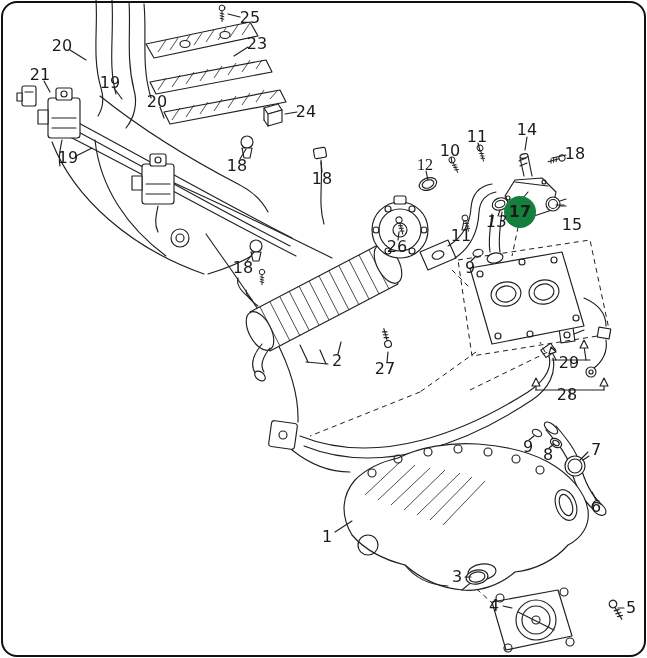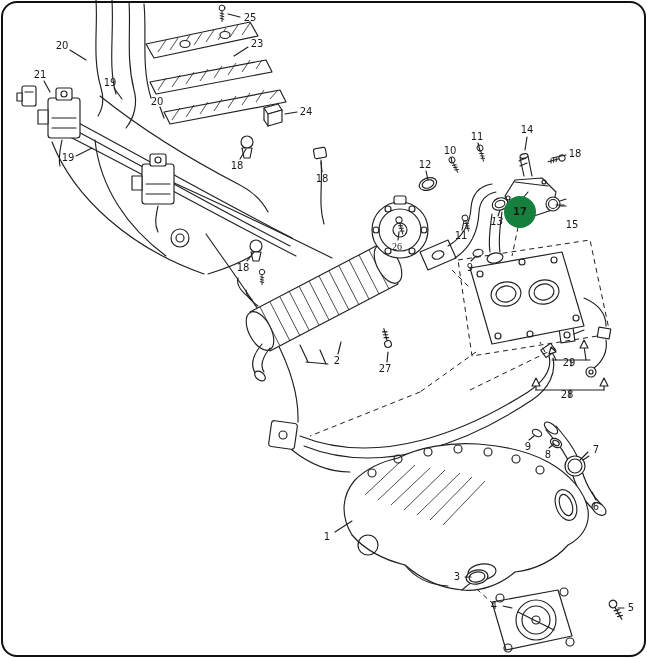--- a/index.html
+++ b/index.html
@@ -8,21 +8,21 @@
     background:#ffffff;font-family:"DejaVu Sans",sans-serif;
   }
   .frame{
     position:absolute;inset:1px;border:2px solid #111;border-radius:16px;
     pointer-events:none;z-index:5;
   }
   #drawing{position:absolute;left:0;top:0;z-index:1;}
   #callout-layer{position:absolute;left:0;top:0;width:647px;height:658px;z-index:3;}
   .callout{
     position:absolute;transform:translate(-50%,-50%);
-    font-size:10px;font-weight:500;color:#1a1a1a;line-height:1;
+    font-size:16px;font-weight:500;color:#1a1a1a;line-height:1;
     user-select:none;cursor:pointer;white-space:nowrap;
   }
   .callout.highlighted{
     width:32px;height:32px;border-radius:50%;
     display:flex;align-items:center;justify-content:center;font-weight:600;
   }
   svg .ln{stroke:#202020;fill:none;stroke-width:1.15;stroke-linecap:round;stroke-linejoin:round;}
   svg .wh{stroke:#202020;fill:#ffffff;stroke-width:1.15;stroke-linejoin:round;}
   svg .dash{stroke:#202020;fill:none;stroke-width:1;stroke-dasharray:5 4;}
   svg .thin{stroke:#202020;fill:none;stroke-width:0.8;}
@@ -404,30 +404,30 @@
     <div class="callout" style="left: 257px; top: 44px;">23</div>
     <div class="callout" style="left: 40px; top: 75px; text-align: center;">21</div>
     <div class="callout" style="left: 110px; top: 83px;">19</div>
     <div class="callout" style="left: 157px; top: 102px;">20</div>
     <div class="callout" style="left: 306px; top: 112px;">24</div>
     <div class="callout" style="left: 68px; top: 158px;">19</div>
     <div class="callout" style="left: 477px; top: 137px;">11</div>
     <div class="callout" style="left: 527px; top: 130px;">14</div>
     <div class="callout" style="left: 450px; top: 151px; text-align: right;">10</div>
     <div class="callout" style="left: 575px; top: 154px;">18</div>
-    <div class="callout" style="left: 425px; top: 165px;">12</div>
+    <div class="callout" style="left: 425px; top: 165px; font-family: Liberation Serif, serif;">12</div>
     <div class="callout" style="left: 322px; top: 179px;">18</div>
     <div class="callout" style="left: 237px; top: 166px;">18</div>
     <div class="callout highlighted" style="left: 520px; top: 212px; background: #15803d;">17</div>
     <div class="callout" style="left: 572px; top: 205px; margin-top: 20px;">15</div>
     <div class="callout" style="left: 497px; top: 222px; font-style: italic;">13</div>
     <div class="callout" style="left: 461px; top: 236px;">11</div>
     <div class="callout" style="left: 470px; top: 268px;">9</div>
     <div class="callout" style="left: 243px; top: 268px;">18</div>
-    <div class="callout" style="left: 397px; top: 247px; font-family: Liberation Serif, serif;">26</div>
+    <div class="callout" style="left: 397px; top: 247px;">26</div>
     <div class="callout" style="left: 337px; top: 361px;">2</div>
     <div class="callout" style="left: 385px; top: 369px;">27</div>
     <div class="callout" style="left: 569px; top: 363px;">29</div>
     <div class="callout" style="left: 567px; top: 395px;">28</div>
     <div class="callout" style="left: 528px; top: 447px;">9</div>
     <div class="callout" style="left: 548px; top: 455px;">8</div>
     <div class="callout" style="left: 596px; top: 450px;">7</div>
     <div class="callout" style="left: 596px; top: 507px;">6</div>
     <div class="callout" style="left: 327px; top: 537px;">1</div>
     <div class="callout" style="left: 457px; top: 577px;">3</div>

